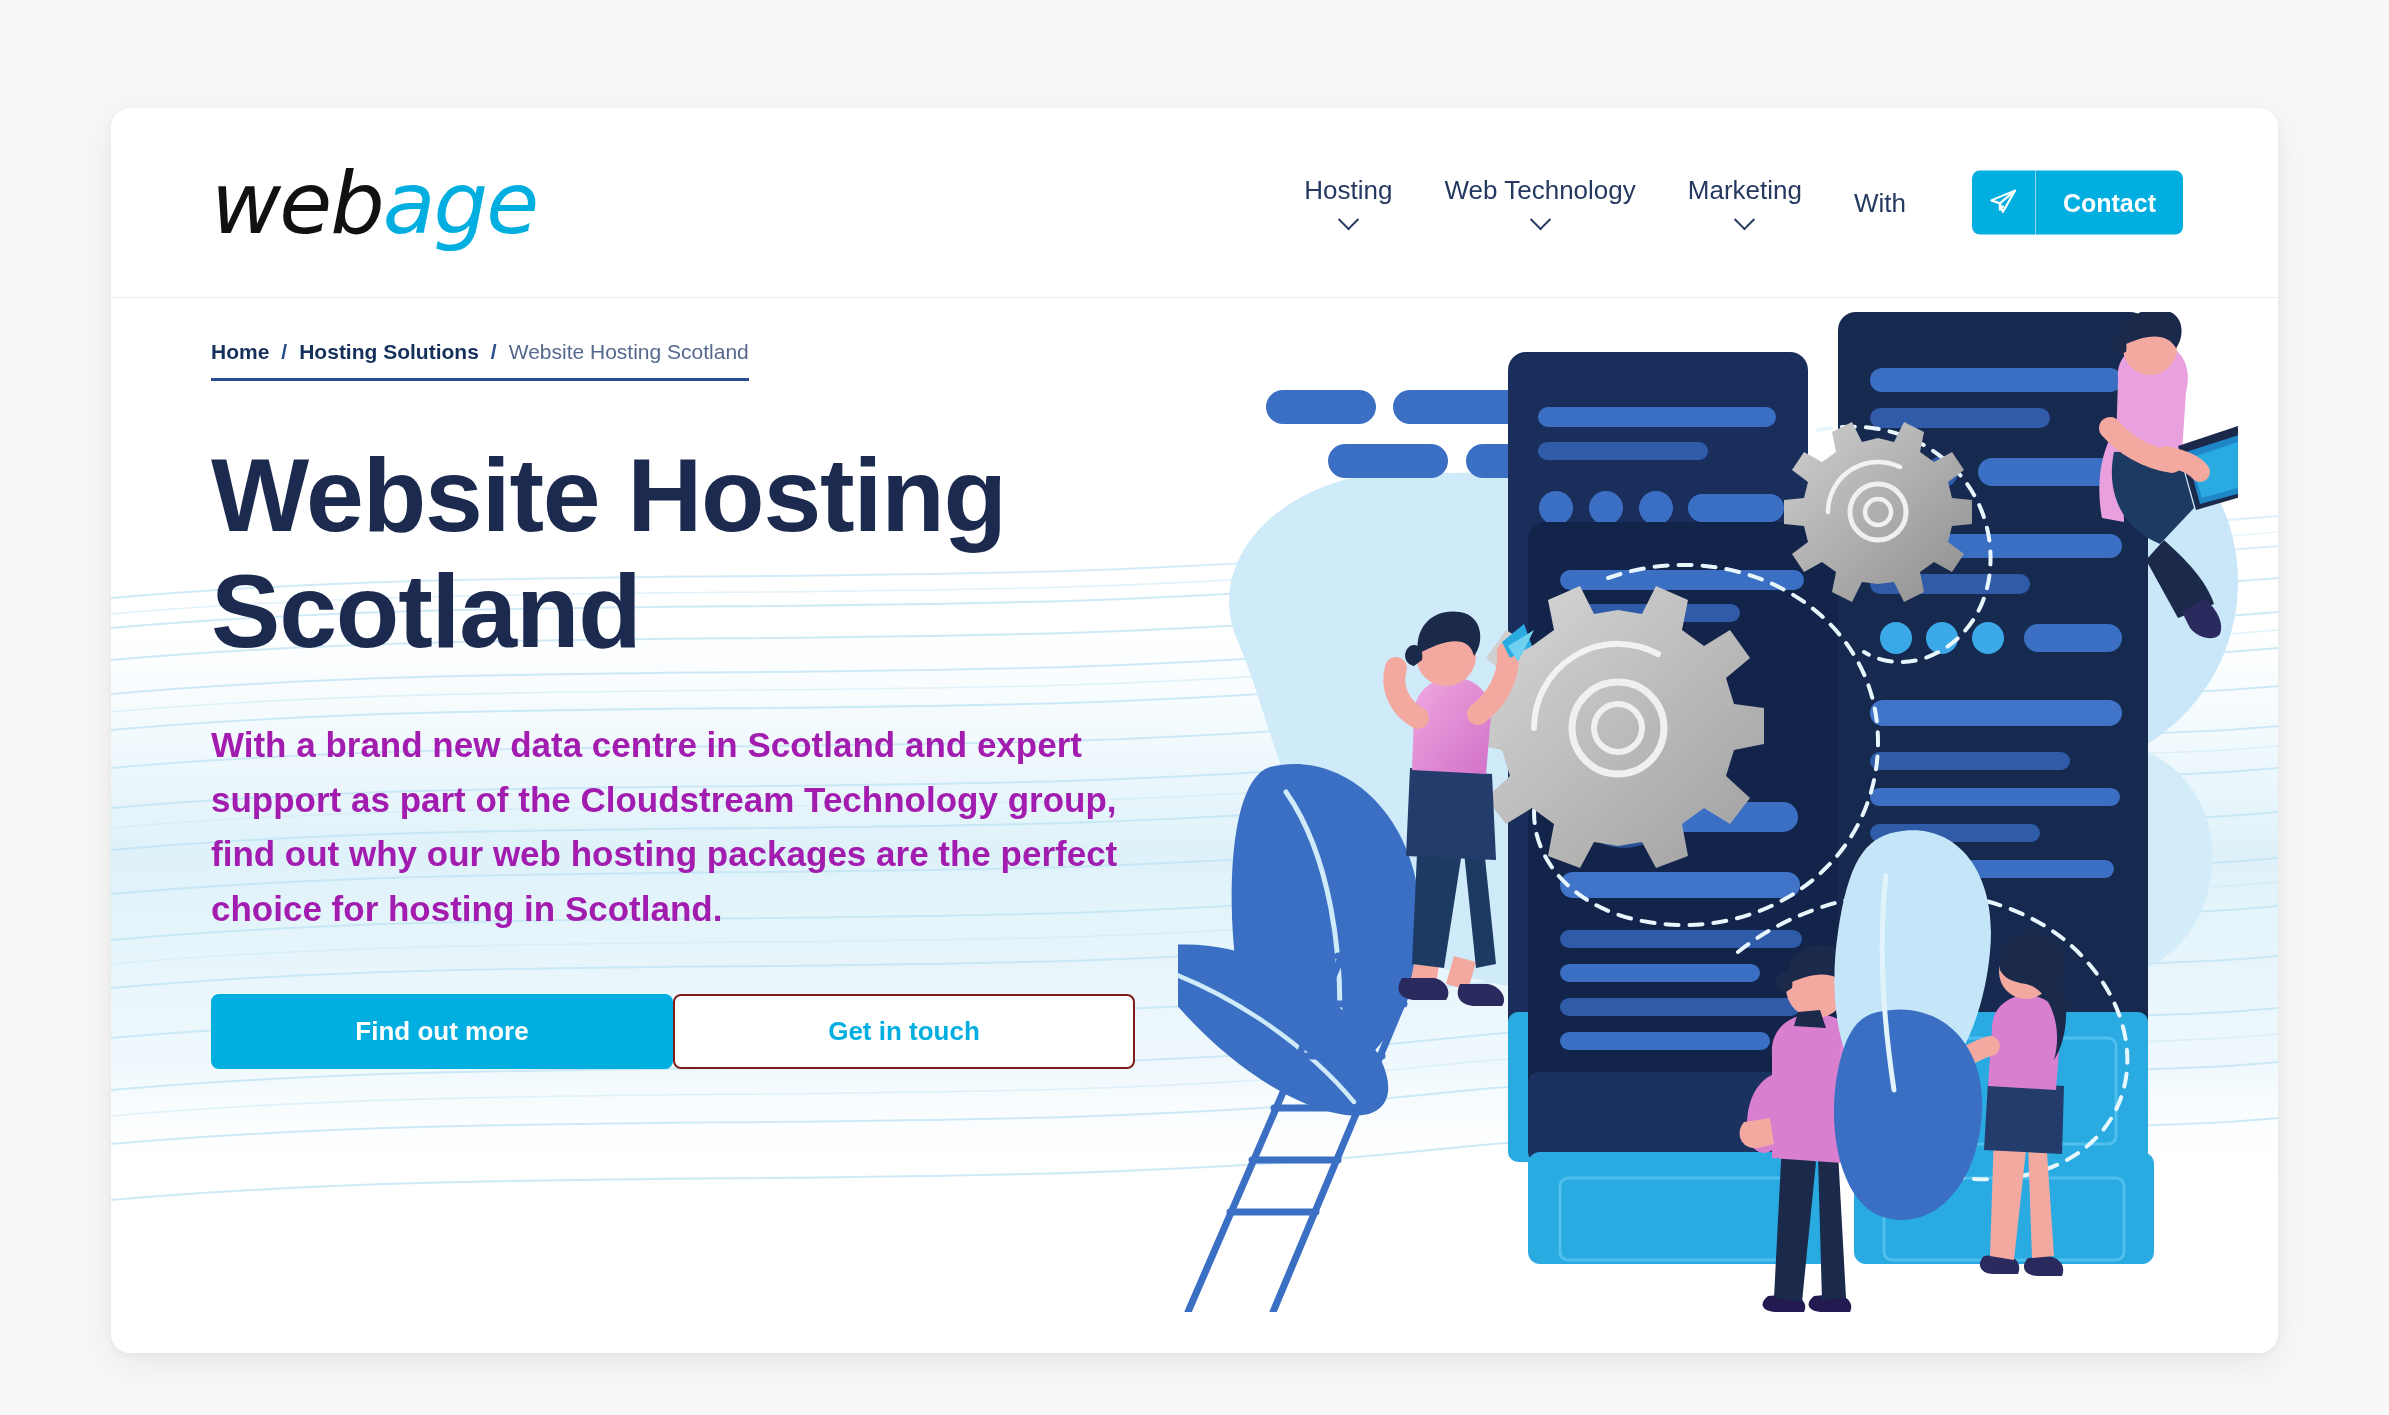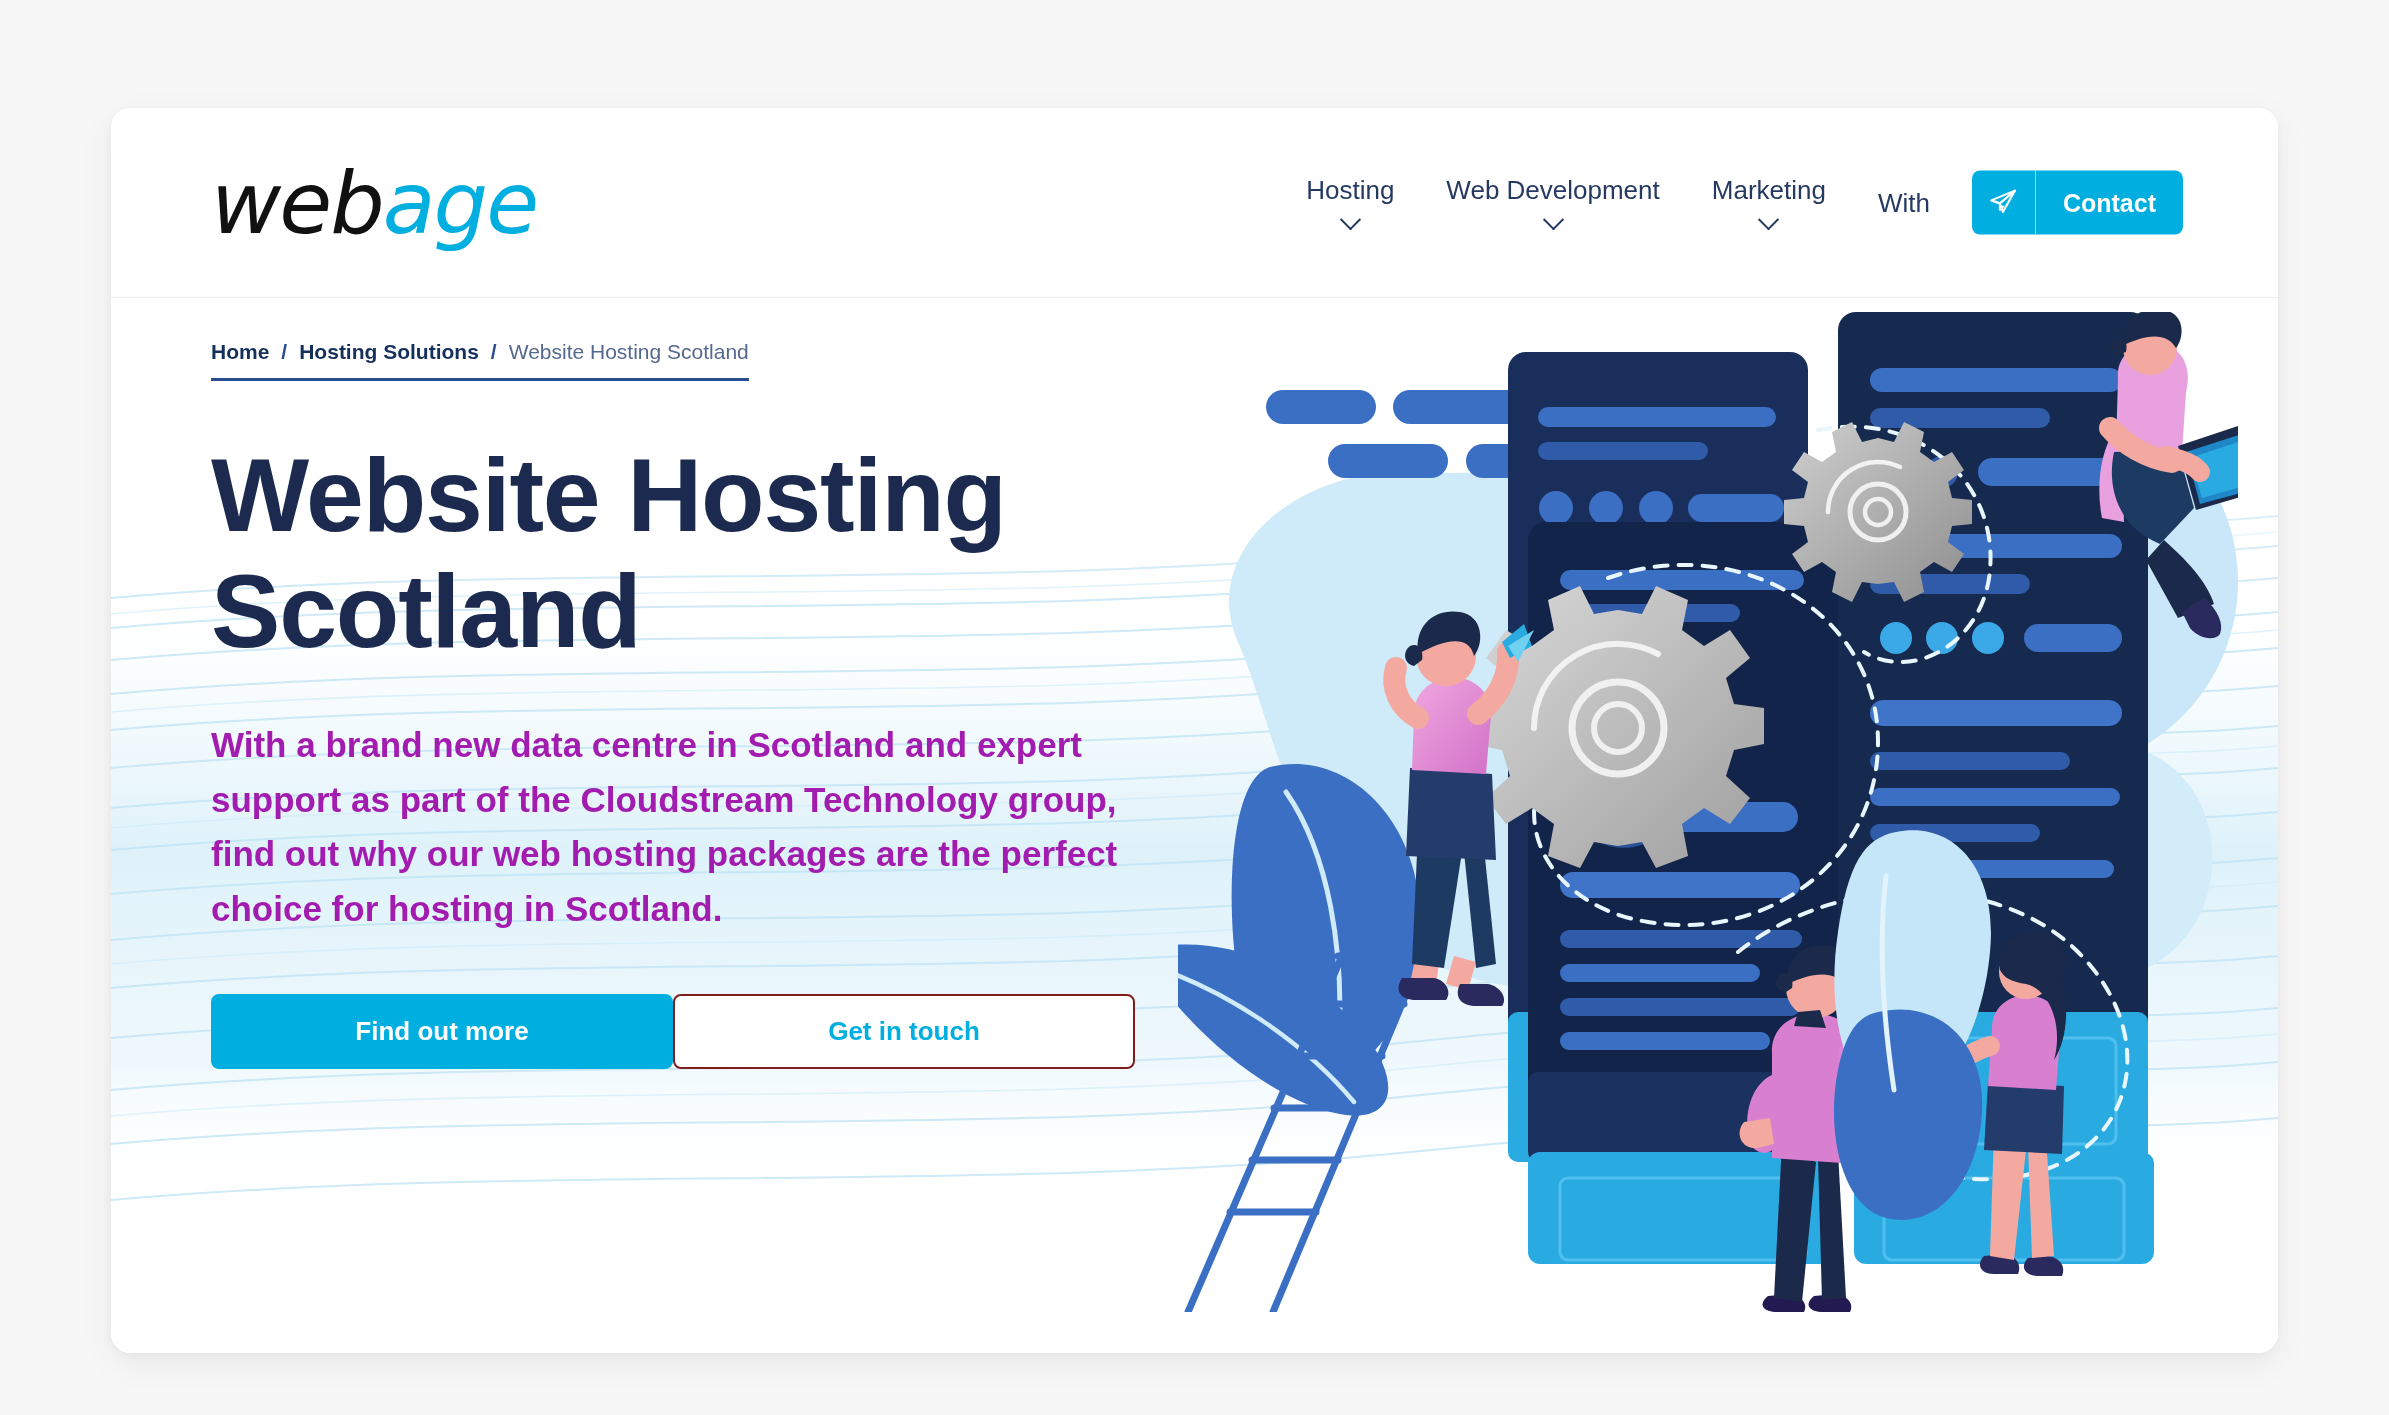--- a/index.html
+++ b/index.html
@@ -93,21 +93,21 @@
     border-bottom: 2.6px solid #253961;
     transform: rotate(45deg) translate(-3px,-3px);
   }
 
   .contact-btn {
     display: flex;
     align-items: stretch;
     background: #00AEE0;
     border-radius: 8px;
     height: 64px;
-    margin-left: 16px;
+    margin-left: 40px;
     overflow: hidden;
     cursor: pointer;
   }
   .contact-icon-wrap {
     display: flex;
     align-items: center;
     justify-content: center;
     width: 64px;
     border-right: 1.5px solid rgba(255,255,255,0.55);
   }
@@ -218,21 +218,21 @@
       </div>
 
       <nav class="nav">
 
         <div class="nav-item">
           <span>Hosting</span>
           <span class="chev"></span>
         </div>
 
         <div class="nav-item">
-          <span>Web Development</span>
+          <span>Web Technology</span>
           <span class="chev"></span>
         </div>
 
         <div class="nav-item">
           <span>Marketing</span>
           <span class="chev"></span>
         </div>
 
         <div class="nav-item">
           <span>With</span>

